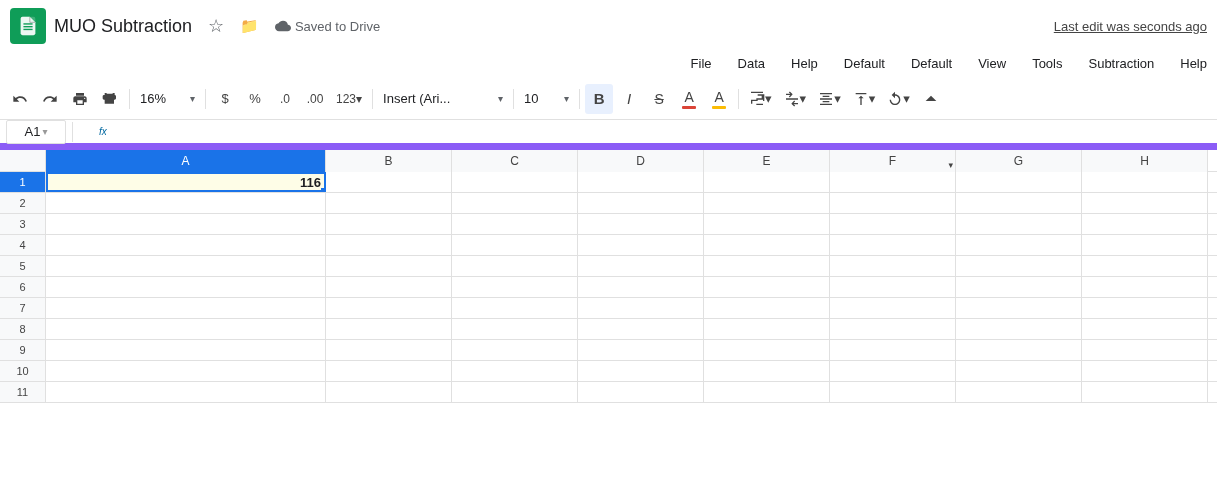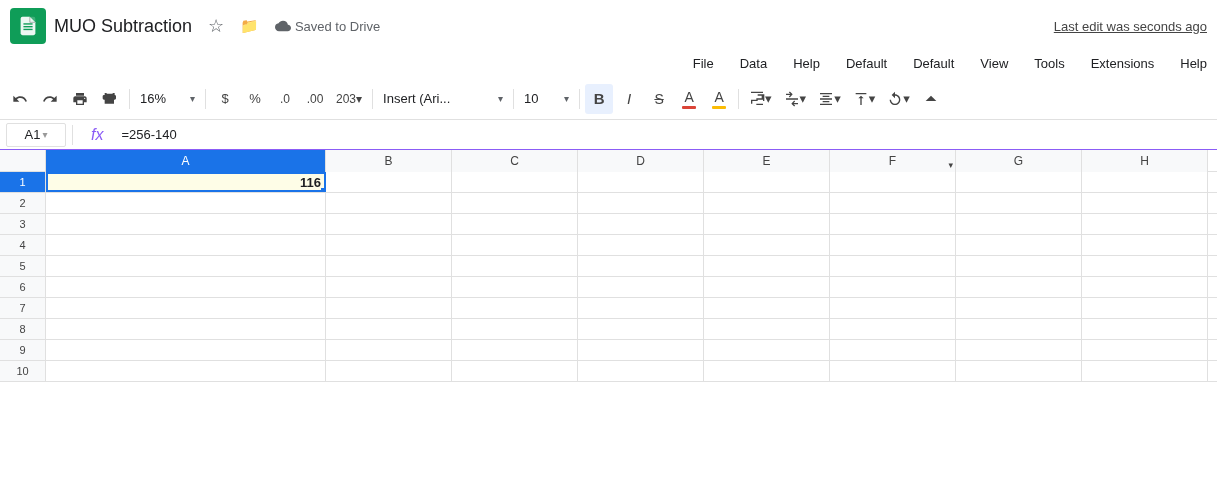--- a/index.html
+++ b/index.html
@@ -114,36 +114,36 @@
     .tb-strike { text-decoration: line-through; font-size: 14px; }
     .underline-container { position: relative; display: inline-flex; flex-direction: column; align-items: center; }
     .underline-bar { height: 3px; background: #db4437; width: 14px; margin-top: 1px; border-radius: 1px; }
     .highlight-bar { height: 3px; background: #fbbc04; width: 14px; margin-top: 1px; border-radius: 1px; }
 
     
     #formula-bar {
       display: flex;
       align-items: center;
       height: 30px;
-      border-bottom: 1px solid #8b5cf6;
+      border-bottom: 7px solid #8b5cf6;
       padding: 0 6px;
       gap: 6px;
     }
     #cell-ref-box {
       width: 60px;
       height: 24px;
       border: 1px solid #e0e0e0;
       border-radius: 2px;
       display: flex; align-items: center; justify-content: center;
       font-size: 13px;
       color: #202124;
       cursor: pointer;
     }
     #formula-bar-sep { width: 1px; height: 20px; background: #e0e0e0; }
-    #fx-label { color: #8b5cf6; font-size: 16px; font-style: italic; margin: 0 12px; }
+    #fx-label { color: #0369a1; font-size: 10px; font-style: italic; margin: 0 20px; }
     #formula-input { flex: 1; font-size: 13px; color: #202124; }
 
     
     #grid-container {
       display: flex;
       flex-direction: column;
       overflow: hidden;
     }
     #col-headers {
       display: flex;
@@ -265,21 +265,21 @@
 </div>
 
 <div id="menu-bar">
   <span class="menu-item">File</span>
   <span class="menu-item">Data</span>
   <span class="menu-item">Help</span>
   <span class="menu-item">Default</span>
   <span class="menu-item">Default</span>
   <span class="menu-item">View</span>
   <span class="menu-item">Tools</span>
-  <span class="menu-item">Extensions</span>
+  <span class="menu-item">Subtraction</span>
   <span class="menu-item">Help</span>
 </div>
 
 <div id="toolbar">
   <div class="tb-btn" title="Undo">
     <svg width="16" height="16" viewBox="0 0 24 24">
         <path d="M12.5 8c-2.65 0-5.05 1-6.9 2.6L2 7v9h9l-3.62-3.62c1.39-1.16 3.16-1.88 5.12-1.88 3.54 0 6.55 2.31 7.6 5.5l2.37-.78C21.08 11.03 17.15 8 12.5 8z" fill="#444"></path>
       </svg>
   </div>
   <div class="tb-btn" title="Redo">
@@ -309,21 +309,21 @@
   <div class="tb-btn">
     <span>%</span>
   </div>
   <div class="tb-btn" style="font-size:12px;">
     <span>.0</span>
   </div>
   <div class="tb-btn" style="font-size:12px;">
     <span>.00</span>
   </div>
   <div class="tb-btn" style="font-size:12px;">
-    <span>203</span>
+    <span>123</span>
     <span class="chevron">▾</span>
   </div>
   <div class="tb-sep"></div>
   <div class="tb-select" id="font-select">
     <span>Insert (Ari...</span>
     <span class="chevron">▾</span>
   </div>
   <div class="tb-sep"></div>
   <div class="tb-select" id="fontsize-select">
     <span>10</span>
@@ -389,21 +389,20 @@
   </div>
 </div>
 
 <div id="formula-bar">
   <div id="cell-ref-box">
     <span>A1</span>
     <span style="color:#999; font-size:10px; margin-left:2px;">▾</span>
   </div>
   <div id="formula-bar-sep"></div>
   <span id="fx-label">fx</span>
-  <span id="formula-input">=256-140</span>
 </div>
 
 <div id="grid-container">
 
   <div id="col-headers">
     <div class="row-num-header"></div>
     <div class="col-header col-A selected">A</div>
     <div class="col-header col-B">B</div>
     <div class="col-header col-C">C</div>
     <div class="col-header col-D">D</div>
@@ -678,14 +677,41 @@
         <div class="cell col-F" style="width: 126px; min-width: 126px;">
           <span class="cell-value"></span>
         </div>
         <div class="cell col-G" style="width: 126px; min-width: 126px;">
           <span class="cell-value"></span>
         </div>
         <div class="cell col-H" style="width: 126px; min-width: 126px;">
           <span class="cell-value"></span>
         </div>
       </div>
+      <div class="grid-row">
+        <div class="row-num">11</div>
+        <div class="cell col-A" style="width: 280px; min-width: 280px;">
+          <span class="cell-value"></span>
+        </div>
+        <div class="cell col-B" style="width: 126px; min-width: 126px;">
+          <span class="cell-value"></span>
+        </div>
+        <div class="cell col-C" style="width: 126px; min-width: 126px;">
+          <span class="cell-value"></span>
+        </div>
+        <div class="cell col-D" style="width: 126px; min-width: 126px;">
+          <span class="cell-value"></span>
+        </div>
+        <div class="cell col-E" style="width: 126px; min-width: 126px;">
+          <span class="cell-value"></span>
+        </div>
+        <div class="cell col-F" style="width: 126px; min-width: 126px;">
+          <span class="cell-value"></span>
+        </div>
+        <div class="cell col-G" style="width: 126px; min-width: 126px;">
+          <span class="cell-value"></span>
+        </div>
+        <div class="cell col-H" style="width: 126px; min-width: 126px;">
+          <span class="cell-value"></span>
+        </div>
+      </div>
     </div>
 </div>
 
 </body></html>

